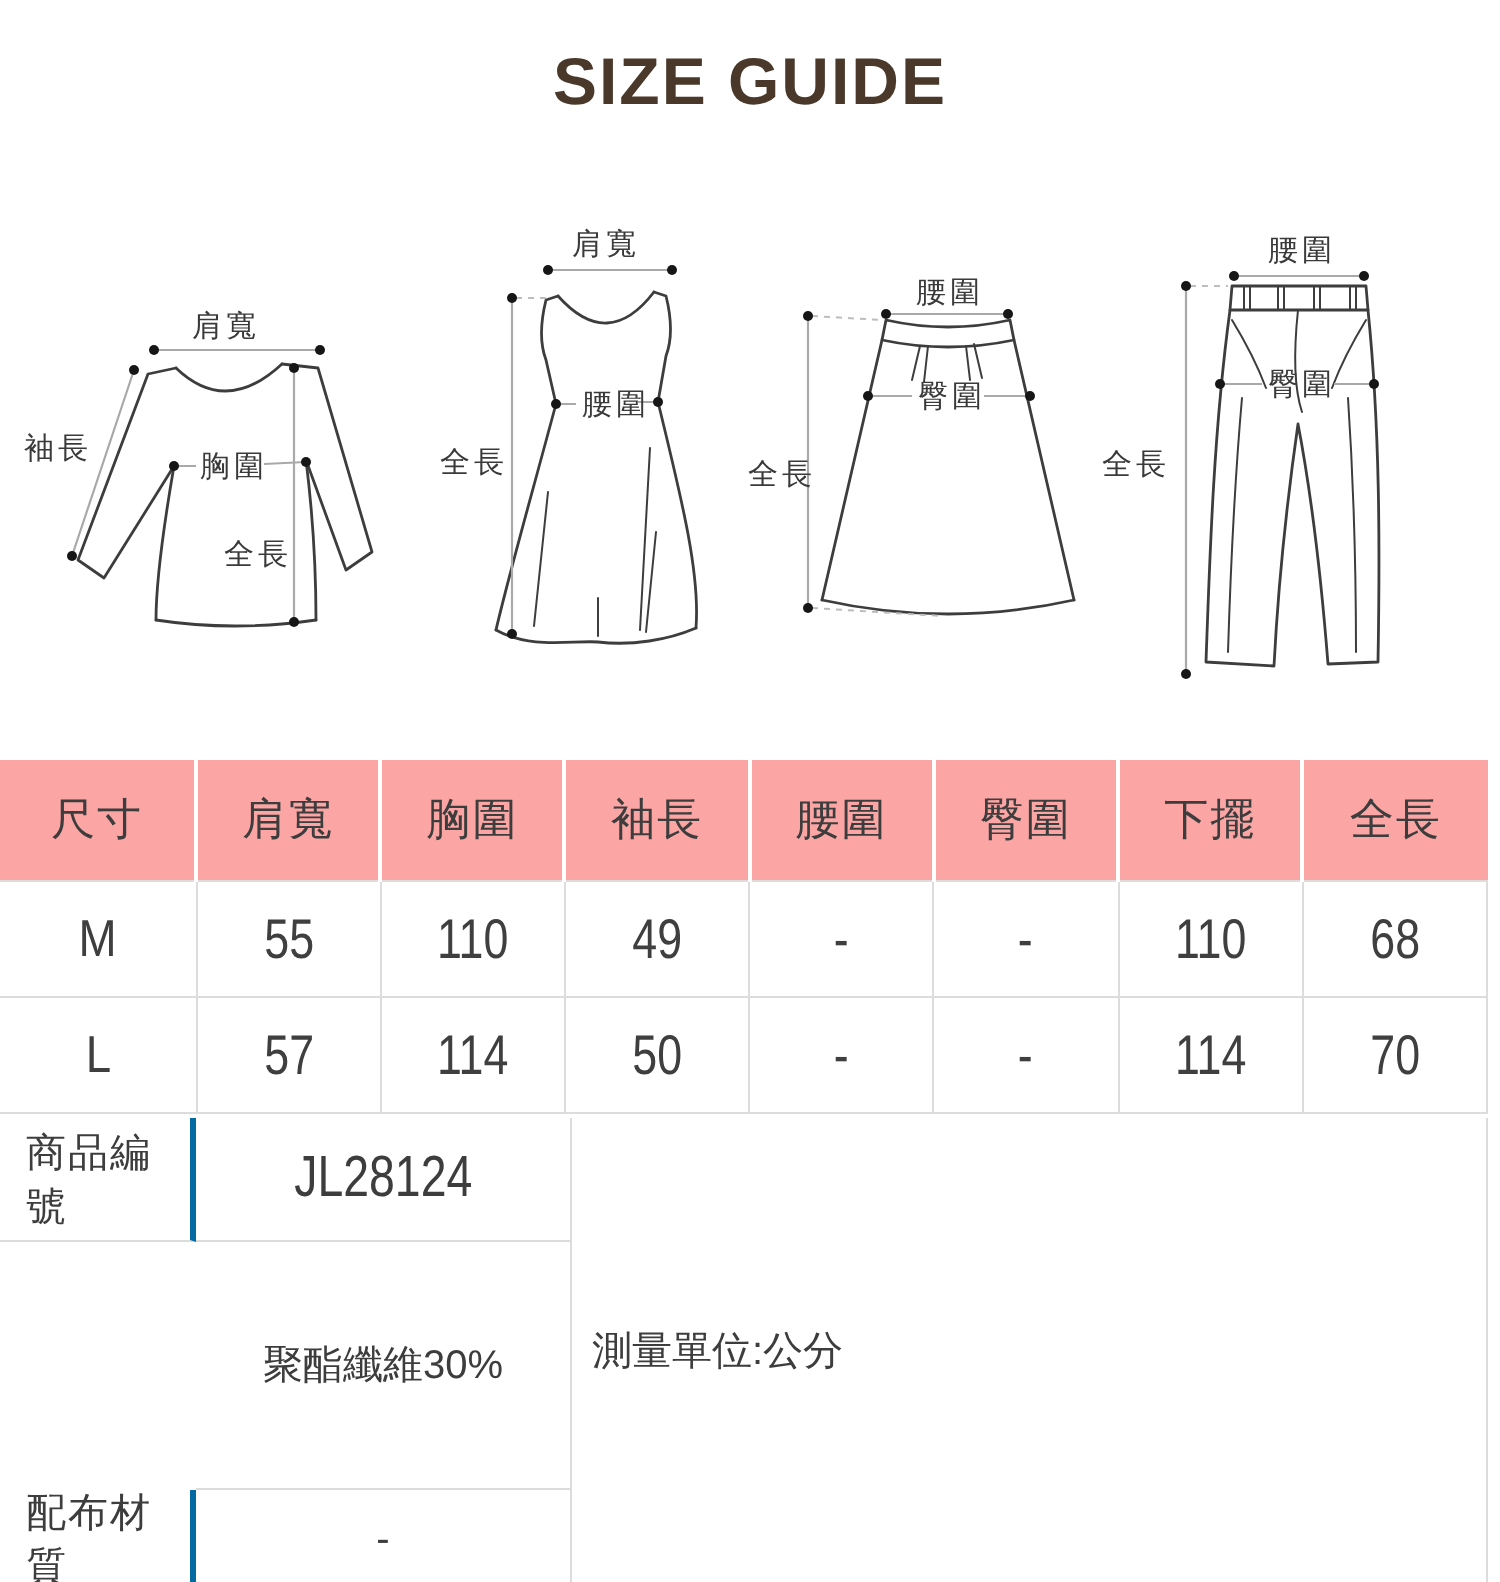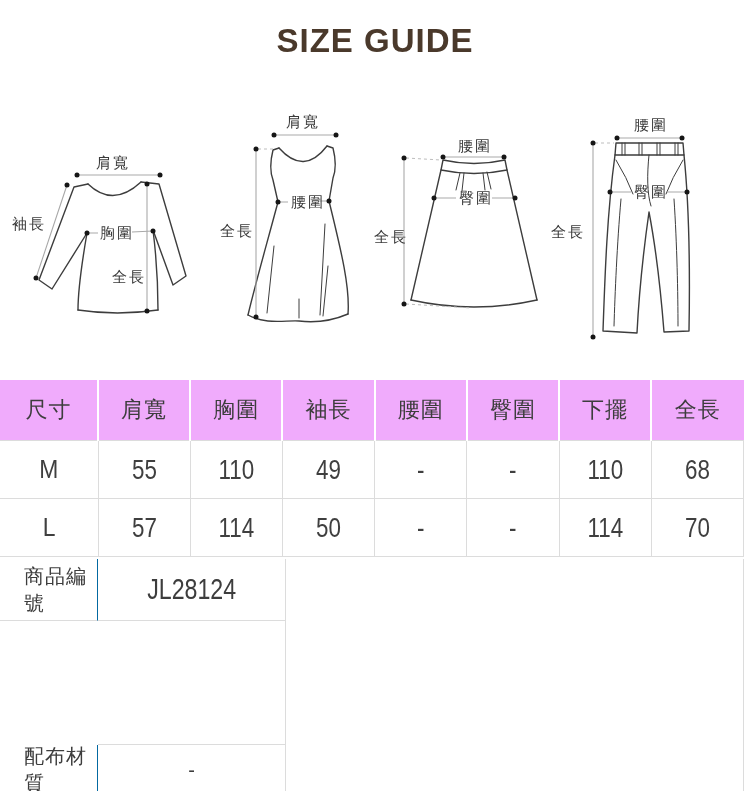--- a/index.html
+++ b/index.html
@@ -17,36 +17,36 @@
   .diagrams svg{display:block;}
   .g{stroke:#3d3d3d;fill:none;stroke-width:1.4;stroke-linecap:round;stroke-linejoin:round;}
   .gt{stroke:#3d3d3d;fill:none;stroke-width:1;stroke-linecap:round;}
   .m{stroke:#a9a9a9;fill:none;stroke-width:1.1;}
   .md{stroke:#bdbdbd;fill:none;stroke-width:1;stroke-dasharray:3 3;}
   .dot{fill:#161616;stroke:none;}
   .lbl{font-size:15px;fill:#3a3a3a;letter-spacing:2px;}
 
   
   table.size-table{width:744px;margin-top:40px;border-collapse:collapse;table-layout:fixed;}
-  table.size-table th{height:58px;background:#f0abfc;font-weight:400;font-size:22px;
+  table.size-table th{height:58px;background:#fca5a5;font-weight:400;font-size:22px;
         color:#3d3d3d;letter-spacing:1px;border-right:2px solid #fff;}
   table.size-table th:last-child{border-right:none;}
   table.size-table td{height:55px;text-align:center;vertical-align:middle;
         border:1px solid #dcdcdc;font-size:27px;color:#3f3f3f;}
   table.size-table td:first-child{border-left:none;}
   .cn{display:inline-block;transform:scaleX(0.8);transform-origin:center;}
   td .cn{font-size:28px;}
   td .sz{display:inline-block;transform:scaleX(0.88);font-size:26px;}
 
   
   .info-grid{width:744px;margin-top:2px;display:grid;
              grid-template-columns:98px 187px 459px;
              grid-template-rows:62px 124px 51px;}
-  .ig-label{border-right:1px solid #0369a1;border-bottom:1px solid #dcdcdc;
-            display:flex;align-items:center;padding-left:24px;
+  .ig-label{border-right:3px solid #0369a1;border-bottom:1px solid #dcdcdc;
+            display:flex;align-items:center;padding-left:13px;
             font-size:20px;letter-spacing:1px;color:#3d3d3d;}
   .ig-value{border-bottom:1px solid #dcdcdc;display:flex;flex-direction:column;
             justify-content:center;align-items:center;
             font-size:20px;color:#3d3d3d;line-height:1.6;}
   .ig-value .cn{font-size:29px;}
   .r1c1{grid-area:1/1;} .r1c2{grid-area:1/2;}
   .r2c1{grid-area:2/1;} .r2c2{grid-area:2/2;}
   .r3c1{grid-area:3/1;} .r3c2{grid-area:3/2;}
   .ig-note{grid-area:1/3/4/4;border-left:1px solid #dcdcdc;border-right:1px solid #dcdcdc;
            border-bottom:1px solid #dcdcdc;display:flex;align-items:center;
@@ -199,22 +199,24 @@
       </tr>
     </tbody>
   </table>
 
   <div class="info-grid">
     <div class="ig-label r1c1">商品編號</div>
     <div class="ig-value r1c2">
       <span class="cn">JL28124</span>
     </div>
     <div class="ig-value r2c2">
+      <div>聚酯纖維30%</div>
     </div>
     <div class="ig-label r3c1">配布材質</div>
     <div class="ig-value r3c2">-</div>
     <div class="ig-note">
       <div>
+        <div>測量單位:公分</div>
       </div>
     </div>
   </div>
 
 </div>
 
 </body></html>

